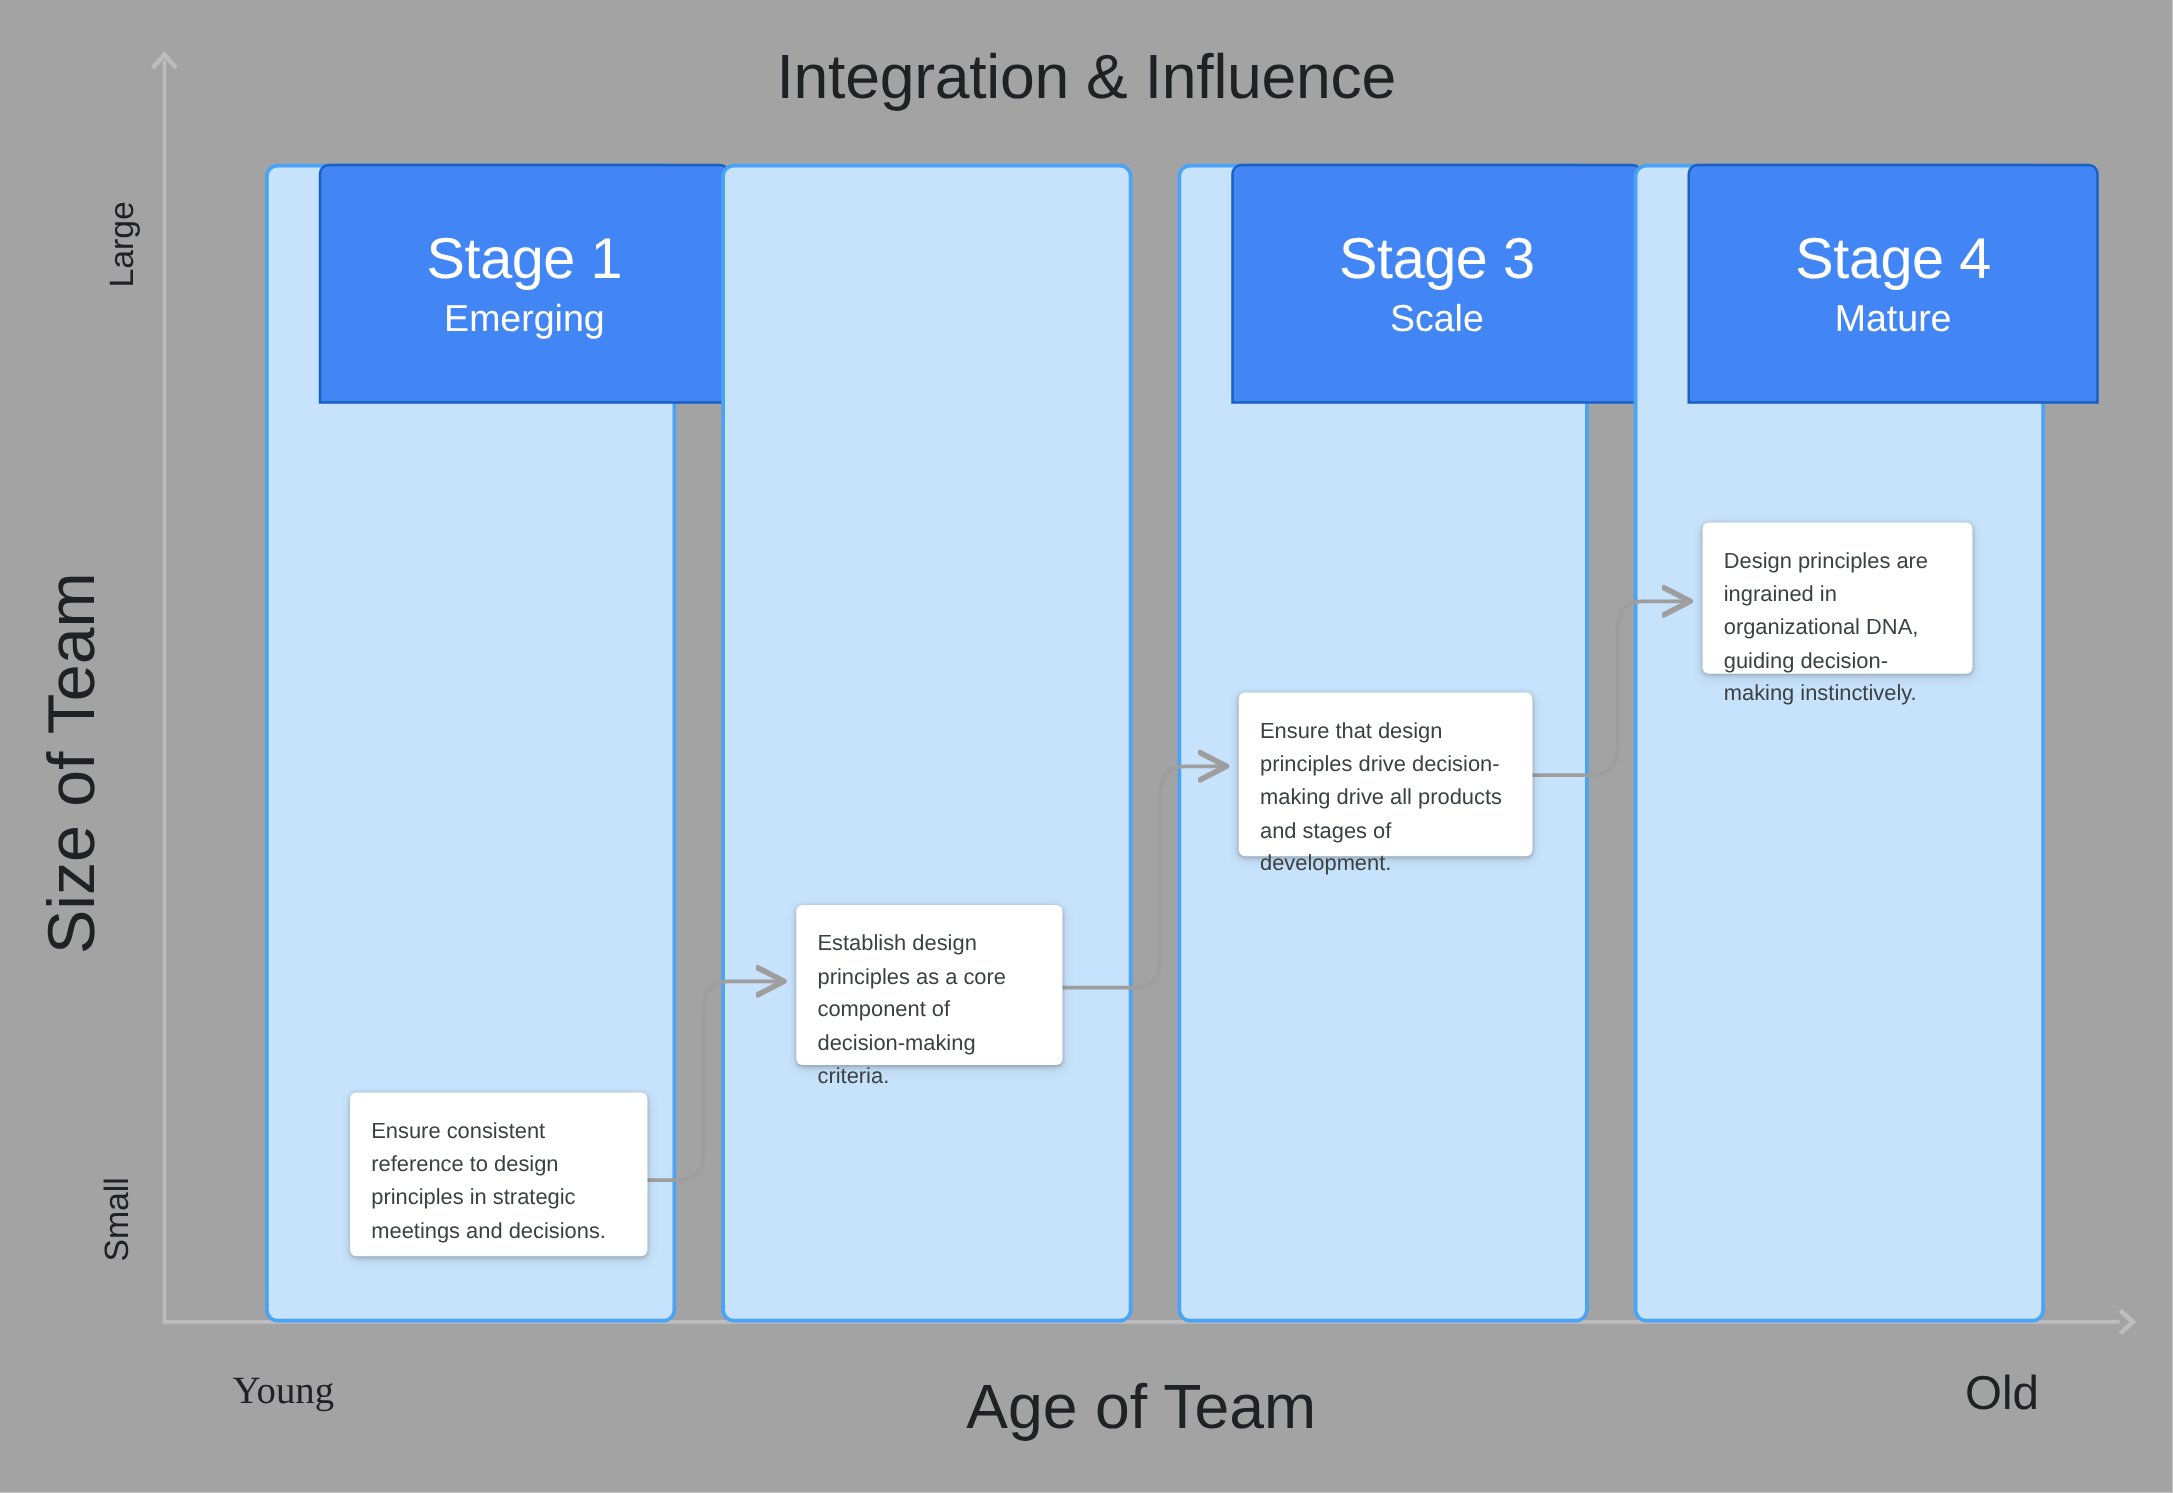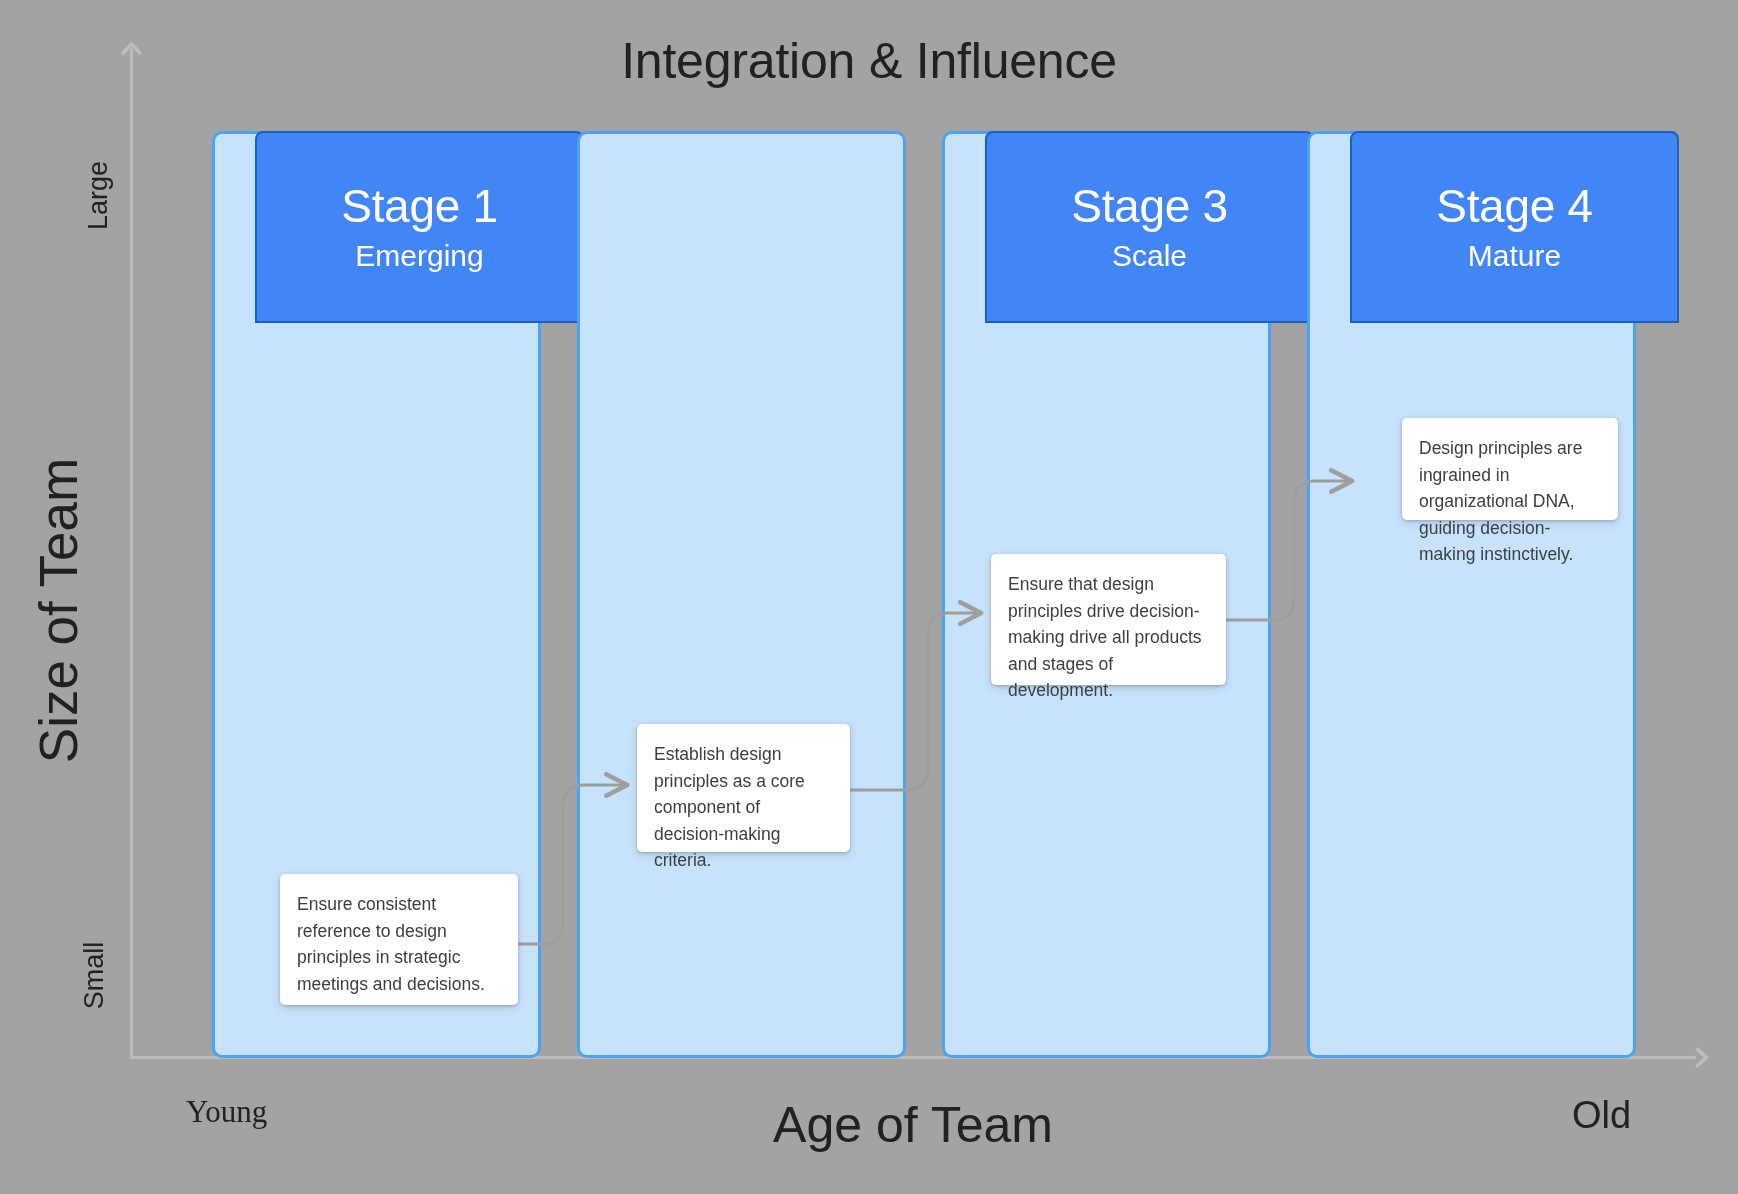--- a/index.html
+++ b/index.html
@@ -181,21 +181,21 @@
     border-radius: 5px;
     box-shadow: 0 1px 3px rgba(60,64,67,0.30), 0 3px 9px rgba(60,64,67,0.15);
     padding: 17px 17px 15px 17px;
     font-size: 17.5px;
     line-height: 1.52;
     color: #3c4043;
   }
   .callout-0 { left: 280px; top: 874px; width: 238px; height: 131px; }
   .callout-1 { left: 637px; top: 724px; width: 213px; height: 128px; }
   .callout-2 { left: 991px; top: 554px; width: 235px; height: 131px; }
-  .callout-3 { left: 1362px; top: 418px; width: 216px; height: 102px; margin-left: 40px; }
+  .callout-3 { left: 1362px; top: 418px; width: 216px; height: 121px; }
 
   
   .connectors {
     position: absolute;
     left: 0;
     top: 0;
     width: 1738px;
     height: 1194px;
     pointer-events: none;
   }

